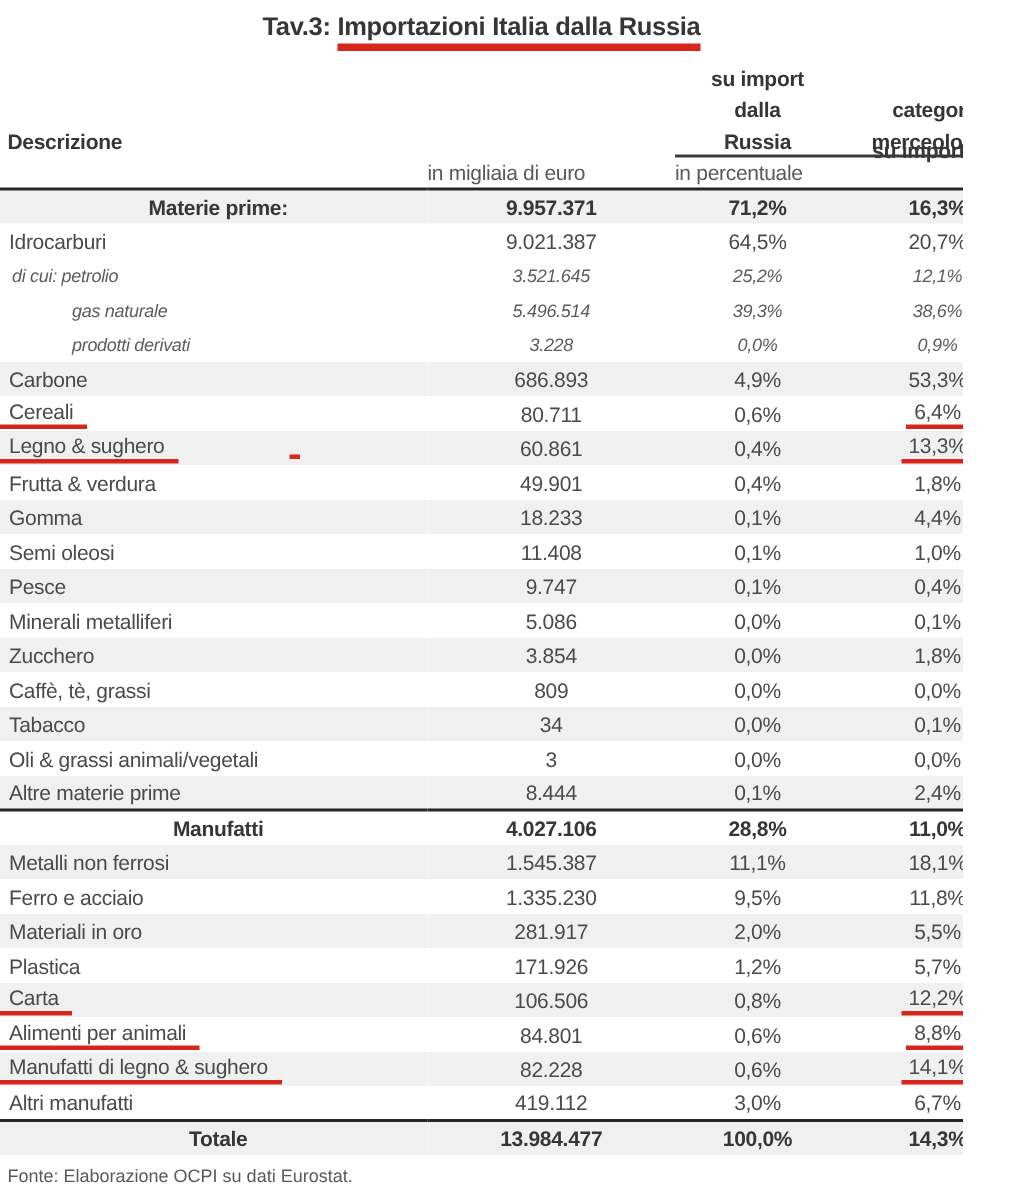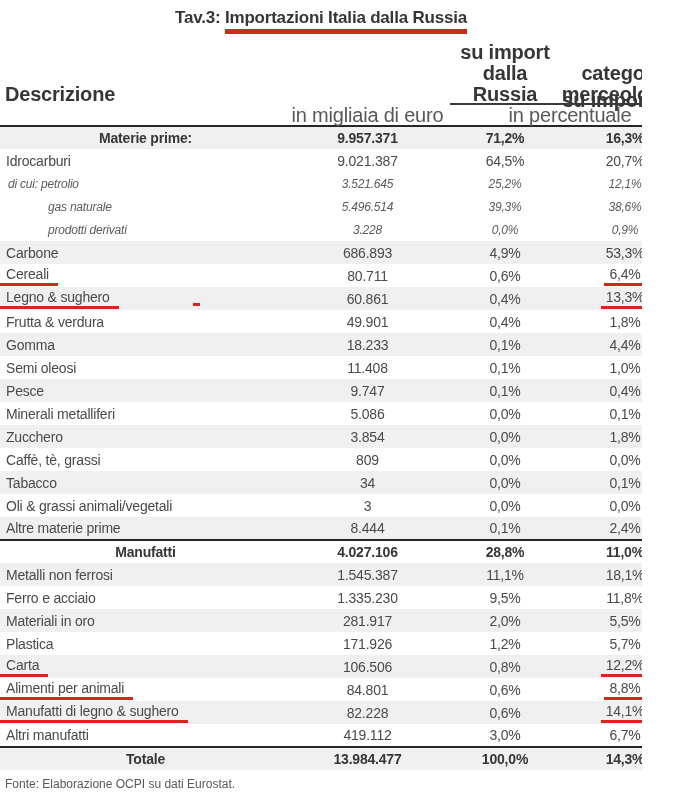--- a/index.html
+++ b/index.html
@@ -34,31 +34,31 @@
     border-bottom:5px solid var(--red);
     padding-bottom:2px;
   }
 
   
   .header{
     display:grid;
     grid-template-columns:285px 165px 110px 130px;
     grid-template-rows:21px 21px 21px 20px;
     margin-top:2px;
-    font-size:20px;
+    font-size:14px;
   }
   .hc{text-align:center;font-weight:bold;color:var(--text-bold);line-height:21px;}
   .h-c3r1{grid-column:3;grid-row:1;}
   .h-c4r1{grid-column:4;grid-row:1;margin-top:48px;}
   .h-c3r2{grid-column:3;grid-row:2;}
   .h-c4r2{grid-column:4;grid-row:2;}
   .h-c1r3{grid-column:1;grid-row:3;text-align:left;padding-left:5px;font-weight:bold;color:var(--text-bold);line-height:21px;}
   .h-c3r3{grid-column:3;grid-row:3;border-bottom:2px solid #3a3a3a;}
   .h-c4r3{grid-column:4;grid-row:3;border-bottom:2px solid #3a3a3a;}
-  .h-sub{font-weight:normal;color:var(--text-light);line-height:20px;text-align:center;}
+  .h-sub{font-weight:normal;color:var(--text-light);line-height:20px;}
   .h-c2r4{grid-column:2;grid-row:4;}
   .h-c34r4{grid-column:3 / span 2;grid-row:4;}
 
   
   table.data{
     width:690px;
     border-collapse:collapse;
     table-layout:fixed;
     border-top:2px solid var(--border-dark);
   }

